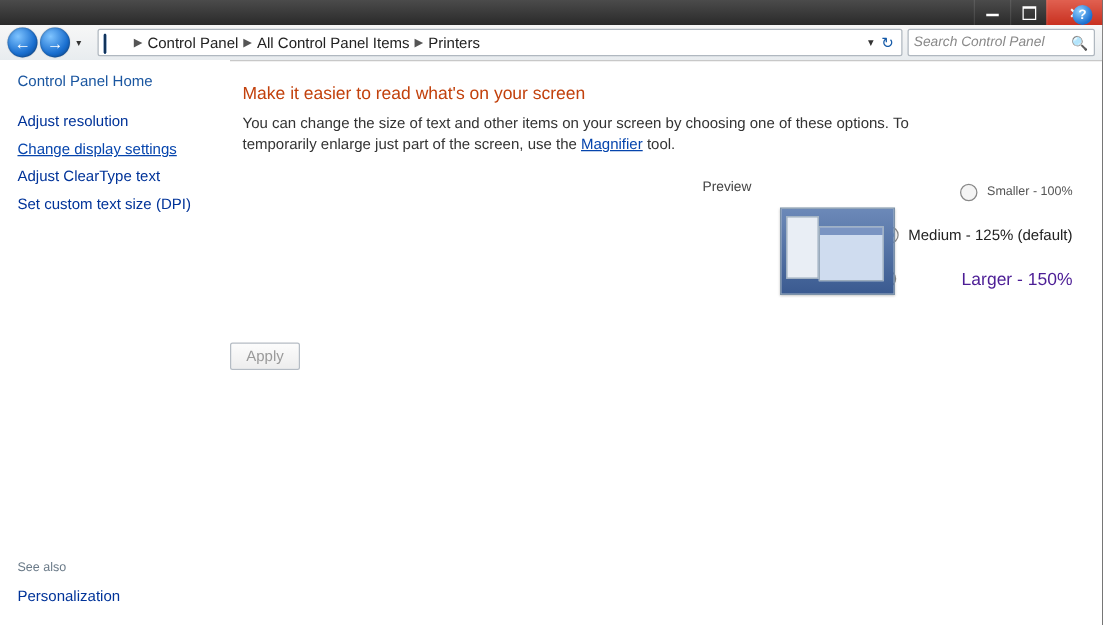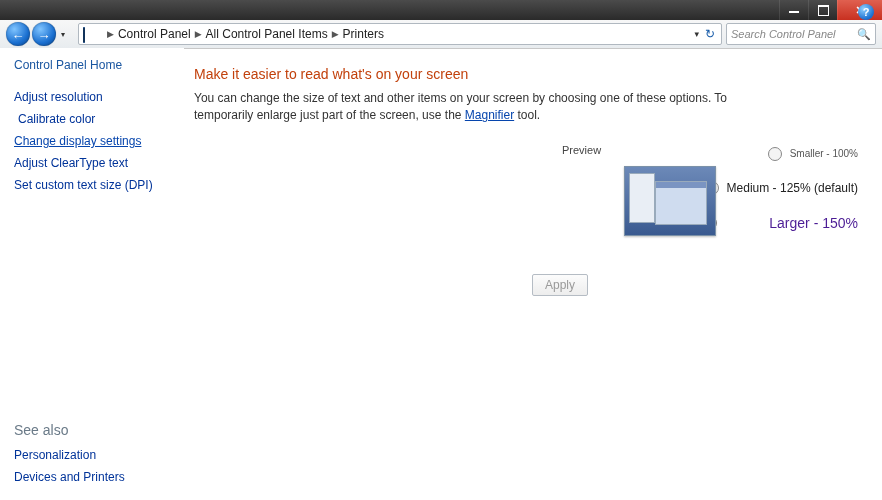--- a/index.html
+++ b/index.html
@@ -31,41 +31,41 @@
   
   #body{position:absolute;top:48px;bottom:0;left:0;right:0;display:flex;}
   #sidebar{width:162px;background:#fff;border-right:0;padding:10px 8px 8px 14px;position:relative;display:flex;flex-direction:column;}
   #sidebar a, #sidebar .sb-link{color:#003399;text-decoration:none;display:block;margin-bottom:8px;font-size:12px;cursor:pointer;}
   #sidebar .sb-link.underline{text-decoration:underline;color:#0645ad;}
   #sidebar .sb-home{color:#1a56a0;}
   #sb-sep{height:10px;}
   #sb-item-cal{display:flex;align-items:center;}
   .calib-ico{width:12px;height:12px;background:conic-gradient(#e63 0 25%,#3b6 0 50%,#36e 0 75%,#ec3 0 100%);border-radius:50%;margin-right:4px;}
   #seealso{margin-top:auto;}
-  #seealso .hdr{color:#6a7a88;font-size:14px;margin-bottom:10px;}
+  #seealso .hdr{color:#6a7a88;font-size:10px;margin-bottom:10px;}
   #helpicon{position:absolute;right:8px;top:4px;width:16px;height:16px;background:radial-gradient(circle at 35% 30%,#8fd0ff,#1a6fd0 70%);border-radius:50%;color:#fff;font-size:11px;display:flex;align-items:center;justify-content:center;font-weight:bold;}
   
   #main{flex:1;padding:18px 24px 10px 10px;position:relative;}
   #main h1{color:#c2410c;font-size:14px;font-weight:normal;margin:0 0 8px 0;}
   #desc{color:#333;font-size:12px;line-height:1.45;max-width:580px;}
   #desc a{color:#0645ad;text-decoration:underline;}
   #options{margin-top:22px;}
   .optrow{display:flex;align-items:center;margin-bottom:20px;justify-content:flex-end;}
   .radio{width:12px;height:12px;border:1px solid #888;border-radius:50%;margin-right:8px;display:flex;align-items:center;justify-content:center;background:#f4f4f4;}
   .radio .dot{width:6px;height:6px;border-radius:50%;background:#2a6fc9;display:none;}
   .radio.checked .dot{display:block;}
   .optlabel.small{font-size:10px;color:#555;}
   .optlabel.med{font-size:12px;color:#222;}
   .optlabel.large{font-size:14px;color:#4c1d95;margin-left:44px;}
   #previewlabel{position:absolute;left:378px;top:96px;font-size:11px;color:#444;}
   #preview{position:absolute;left:440px;top:118px;width:90px;height:68px;border:1px solid #7b91a8;background:linear-gradient(to bottom,#6c89b8,#3a5a90);box-shadow:0 1px 2px rgba(0,0,0,.25);}
   #preview .p1{position:absolute;left:4px;top:6px;width:24px;height:48px;background:#e9eef5;border:1px solid #9ab;}
   #preview .p2{position:absolute;left:30px;top:14px;width:50px;height:42px;background:#cfdcef;border:1px solid #9ab;}
   #preview .p2 .bar{height:6px;background:#7a94c2;}
-  #applyrow{position:absolute;left:0;right:24px;top:226px;display:flex;justify-content:flex-end;padding-right:270px;}
+  #applyrow{position:absolute;left:0;right:24px;top:226px;display:flex;justify-content:flex-start;padding-right:270px;}
   #applybtn{min-width:56px;padding:3px 12px;border:1px solid #b5bcc4;background:linear-gradient(to bottom,#fcfcfc,#ededed);color:#9a9a9a;font-size:12px;border-radius:2px;}
 </style>
 </head>
 <body>
 <div id="frame">
 
   <div id="titlebar">
     <div class="winbtn min"></div>
     <div class="winbtn max"></div>
     <div class="winbtn close"></div>
@@ -96,32 +96,27 @@
     </div>
   </div>
 
   <div id="helpicon">?</div>
 
   <div id="body">
     <div id="sidebar">
       <span class="sb-link sb-home">Control Panel Home</span>
       <div id="sb-sep"></div>
       <span class="sb-link">Adjust resolution</span>
-      <span class="sb-link" id="sb-item-cal">
-        <span class="calib-ico"></span>
-        <span>Calibrate color</span>
-      </span>
       <span class="sb-link underline">Change display settings</span>
       <span class="sb-link">Adjust ClearType text</span>
       <span class="sb-link">Set custom text size (DPI)</span>
 
       <div id="seealso">
         <div class="hdr">See also</div>
         <span class="sb-link">Personalization</span>
-        <span class="sb-link">Devices and Printers</span>
       </div>
     </div>
 
     <div id="main">
       <h1>Make it easier to read what's on your screen</h1>
       <div id="desc">
         <span>You can change the size of text and other items on your screen by choosing one of these options. To temporarily enlarge just part of the screen, use the </span><a href="#">Magnifier</a><span> tool.</span>
       </div>
 
       <div id="options">

